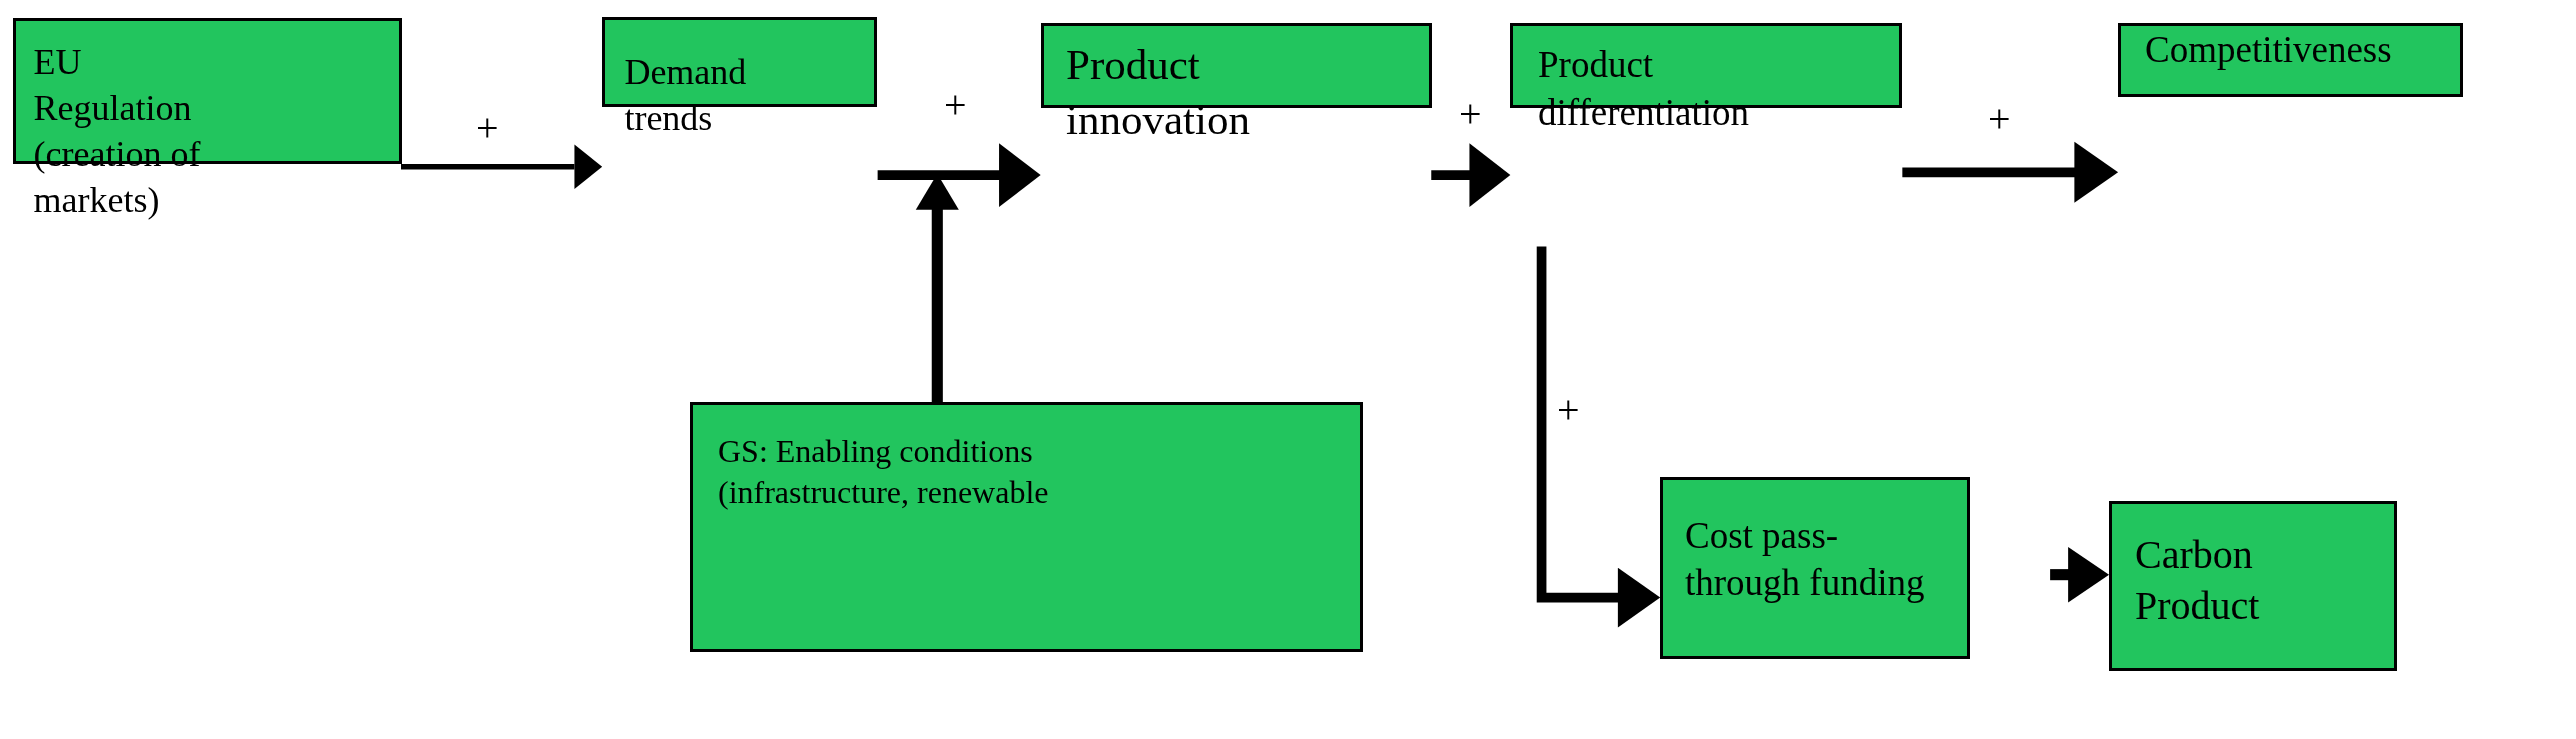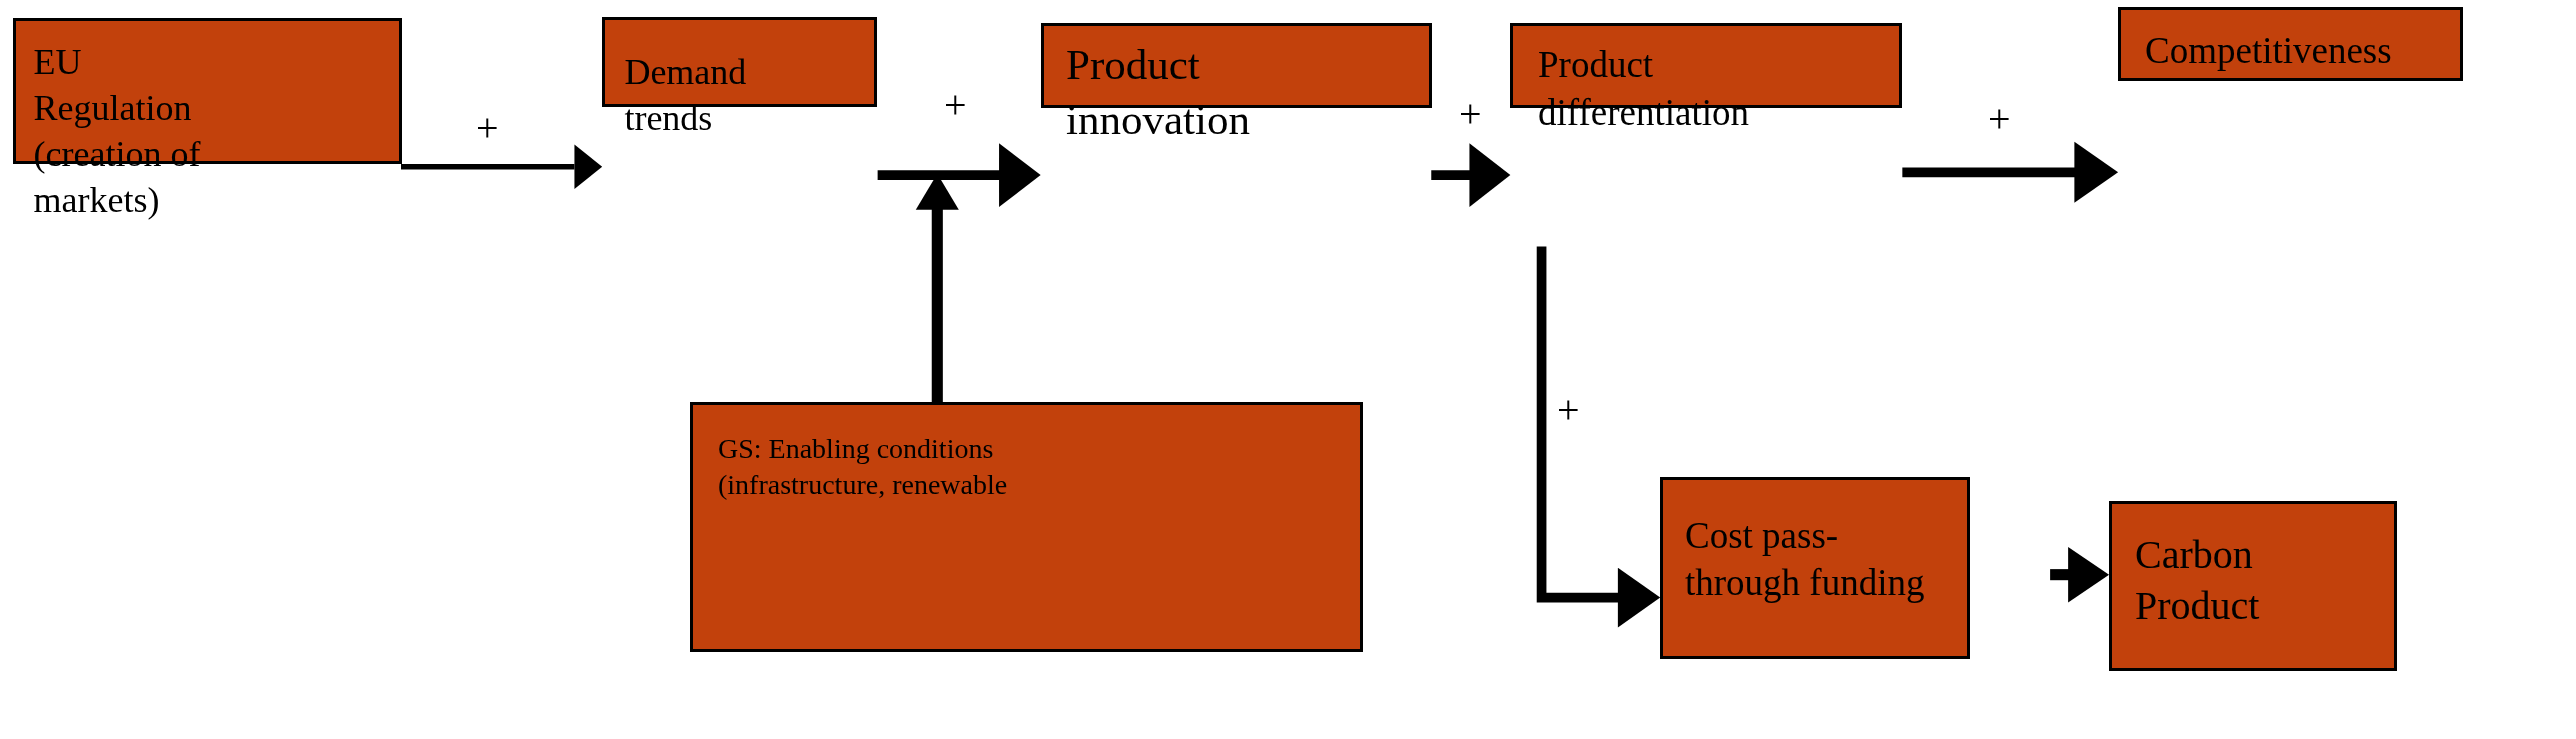--- a/index.html
+++ b/index.html
@@ -15,21 +15,21 @@
     position: relative;
     width: 2576px;
     height: 740px;
     background: #ffffff;
     overflow: hidden;
   }
   .node {
     position: absolute;
     box-sizing: border-box;
     border: 3.5px solid #000000;
-    background: #c2410c;
+    background: #22c55e;
     display: flex;
     flex-direction: column;
     justify-content: center;
     align-items: flex-start;
     line-height: 1.28;
     color: #000000;
   }
   .node .line {
     display: block;
     white-space: pre;
@@ -57,29 +57,29 @@
     padding-top: 11px;
   }
   #node-product-differentiation {
     left: 1510px; top: 23px; width: 392px; height: 85px;
     font-size: 37px;
     padding-left: 25px;
     justify-content: flex-start;
     padding-top: 15.3px;
   }
   #node-competitiveness {
-    left: 2118px; top: 7px; width: 345px; height: 74px;
+    left: 2118px; top: 23px; width: 345px; height: 74px;
     font-size: 37px;
     padding-left: 24px;
     justify-content: flex-start;
-    padding-top: 17px;
+    padding-top: 0;
   }
   #node-gs-enabling {
     left: 690px; top: 402px; width: 673px; height: 250px;
-    font-size: 28px;
+    font-size: 32px;
     padding-left: 25px;
     justify-content: flex-start;
     padding-top: 26px;
   }
   #node-cost-passthrough {
     left: 1660px; top: 477px; width: 310px; height: 182px;
     font-size: 37px;
     padding-left: 22px;
     justify-content: flex-start;
     padding-top: 32px;

